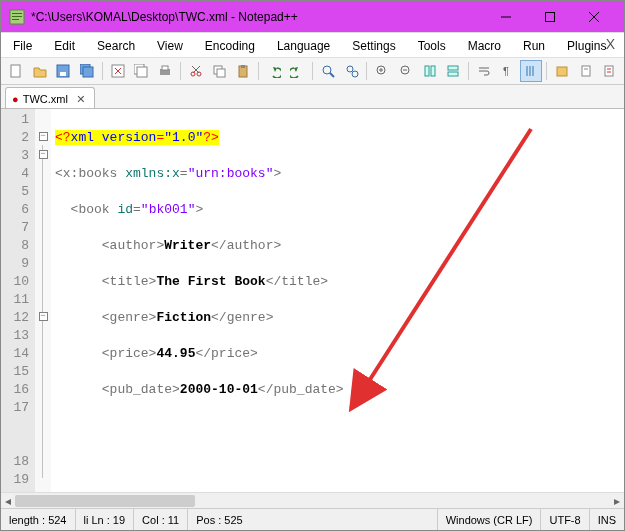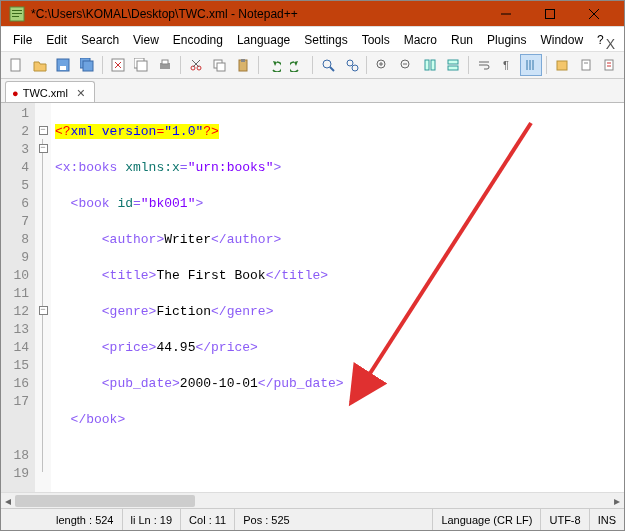--- a/index.html
+++ b/index.html
@@ -1,47 +1,47 @@
 <!DOCTYPE html>
 <html><head>
 <meta charset="utf-8">
 <style>
 * { box-sizing: border-box; margin: 0; padding: 0; }
 body { font-family: "Segoe UI", Tahoma, sans-serif; font-size: 12px; background: #fff; width: 625px; height: 531px; overflow: hidden; border: 1px solid #888; display: flex; flex-direction: column; }
-.titlebar { height: 26px; display: flex; align-items: center; padding: 0 8px; background: #c2410c; border-bottom: 1px solid #ddd; }
+.titlebar { height: 32px; display: flex; align-items: center; padding: 0 8px; background: #d946ef; border-bottom: 1px solid #ddd; }
 .titlebar .ticon { width: 16px; height: 16px; margin-right: 6px; }
 .titlebar .title { flex: 1; font-size: 12px; color: #000; }
 .titlebar .wbtn { width: 44px; height: 30px; display: flex; align-items: center; justify-content: center; cursor: pointer; }
-.menubar { display: flex; gap: 2px; padding: 4px 6px 2px 6px; background: #fff; font-size: 12px; }
+.menubar { display: flex; gap: 10px; padding: 4px 6px 2px 6px; background: #fff; font-size: 12px; }
 .menubar .mi { padding: 2px 6px; cursor: pointer; }
 .xclose { position: absolute; right: 10px; top: 36px; font-size: 14px; color: #555; cursor: pointer; }
 .toolbar { display: flex; gap: 2px; padding: 2px 4px; background: #f5f5f5; border-top: 1px solid #e0e0e0; border-bottom: 1px solid #ccc; align-items: center; height: 28px; }
 .tb { width: 22px; height: 22px; display: flex; align-items: center; justify-content: center; border: 1px solid transparent; cursor: pointer; }
 .tb.active { background: #cde3f8; border: 1px solid #7da9d6; }
 .sep { width: 1px; height: 18px; background: #ccc; margin: 0 2px; }
 .tabbar { display: flex; padding: 2px 0 0 4px; background: #f4f4f4; border-bottom: 1px solid #bbb; height: 24px; }
 .tab { display: flex; align-items: center; gap: 4px; padding: 2px 8px 0 6px; background: #fff; border: 1px solid #bbb; border-bottom: none; border-radius: 3px 3px 0 0; font-size: 11px; cursor: pointer; }
 .tab .dot { color: #c00; font-size: 11px; }
 .tab .tx { width: 10px; text-align: center; color: #555; margin-left: 4px; }
 .editor { flex: 1; display: flex; font-family: "Courier New", monospace; font-size: 13px; position: relative; overflow: hidden; background: #fff; }
 .gutter { width: 34px; background: #e8e8e8; color: #888; text-align: right; padding: 2px 6px 2px 0; line-height: 18px; user-select: none; }
 .fold { width: 16px; background: #f8f8f8; line-height: 18px; text-align: center; color: #808080; user-select: none; position: relative; }
 .fold .f { height: 18px; font-size: 10px; position: relative; }
 .fold .line { position: absolute; left: 7px; top: 0; bottom: 0; width: 1px; background: #c0c0c0; }
 .fold .box { position: relative; display: inline-block; width: 9px; height: 9px; border: 1px solid #808080; background: #fff; line-height: 7px; font-size: 9px; margin-top: 3px; z-index: 1; }
 .code { flex: 1; padding: 2px 0 2px 4px; line-height: 18px; white-space: pre; overflow: hidden; position: relative; }
 .row { height: 18px; }
-.t-tag { color: #8b5cf6; }
+.t-tag { color: #737373; }
 .t-attr { color: #0f766e; }
 .t-val { color: #8000ff; }
-.t-text { color: #000; font-weight: normal; }
+.t-text { color: #000; font-weight: bold; }
 .t-pi { color: #ff0000; background: #ffff00; }
 .t-pi2 { color: #0000ff; background: #ffff00; font-weight: normal; }
 .arrow { position: absolute; pointer-events: none; z-index: 5; }
-.statusbar { height: 22px; display: flex; align-items: center; background: #f0f0f0; border-top: 1px solid #ccc; font-size: 11px; padding-left: 47px; }
+.statusbar { height: 22px; display: flex; align-items: center; background: #f0f0f0; border-top: 1px solid #ccc; font-size: 11px; }
 .statusbar .cell { padding: 0 8px; border-right: 1px solid #ccc; height: 100%; display: flex; align-items: center; }
 .scrollh { height: 16px; background: #f0f0f0; border-top: 1px solid #ddd; position: relative; }
 .scrollh .thumb { position: absolute; left: 14px; top: 2px; width: 180px; height: 12px; background: #cdcdcd; border-radius: 2px; }
 .scrollh .lar, .scrollh .rar { position: absolute; top: 0; width: 14px; height: 16px; display: flex; align-items: center; justify-content: center; color: #666; }
 .scrollh .lar { left: 0; } .scrollh .rar { right: 0; }
 </style>
 </head>
 <body>
 
 <div class="titlebar">
@@ -329,21 +329,20 @@
   </div>
   <div class="code">
 <div class="row"><span class="t-pi">&lt;?</span><span class="t-pi2">xml version</span><span class="t-pi">=</span><span class="t-pi2">"1.0"</span><span class="t-pi">?&gt;</span></div>
 <div class="row"><span class="t-tag">&lt;x:books </span><span class="t-attr">xmlns:x</span><span class="t-tag">=</span><span class="t-val">"urn:books"</span><span class="t-tag">&gt;</span></div>
 <div class="row"><span class="t-tag">  &lt;book </span><span class="t-attr">id</span><span class="t-tag">=</span><span class="t-val">"bk001"</span><span class="t-tag">&gt;</span></div>
 <div class="row"><span class="t-tag">      &lt;author&gt;</span><span class="t-text">Writer</span><span class="t-tag">&lt;/author&gt;</span></div>
 <div class="row"><span class="t-tag">      &lt;title&gt;</span><span class="t-text">The First Book</span><span class="t-tag">&lt;/title&gt;</span></div>
 <div class="row"><span class="t-tag">      &lt;genre&gt;</span><span class="t-text">Fiction</span><span class="t-tag">&lt;/genre&gt;</span></div>
 <div class="row"><span class="t-tag">      &lt;price&gt;</span><span class="t-text">44.95</span><span class="t-tag">&lt;/price&gt;</span></div>
 <div class="row"><span class="t-tag">      &lt;pub_date&gt;</span><span class="t-text">2000-10-01</span><span class="t-tag">&lt;/pub_date&gt;</span></div>
-<div class="row"><span class="t-tag">  &lt;/book&gt;</span></div>
 <div class="row"><span></span></div>
 
 
 
 
 
 
 
 
 
@@ -362,16 +361,16 @@
   <div class="lar">◂</div>
   <div class="thumb"></div>
   <div class="rar">▸</div>
 </div>
 
 <div class="statusbar">
   <div class="cell">length : 524</div>
   <div class="cell">li Ln : 19</div>
   <div class="cell">Col : 11</div>
   <div class="cell" style="flex:1">Pos : 525</div>
-  <div class="cell">Language (CR LF)</div>
+  <div class="cell">Windows (CR LF)</div>
   <div class="cell">UTF-8</div>
   <div class="cell" style="border-right:none">INS</div>
 </div>
 
 </body></html>

